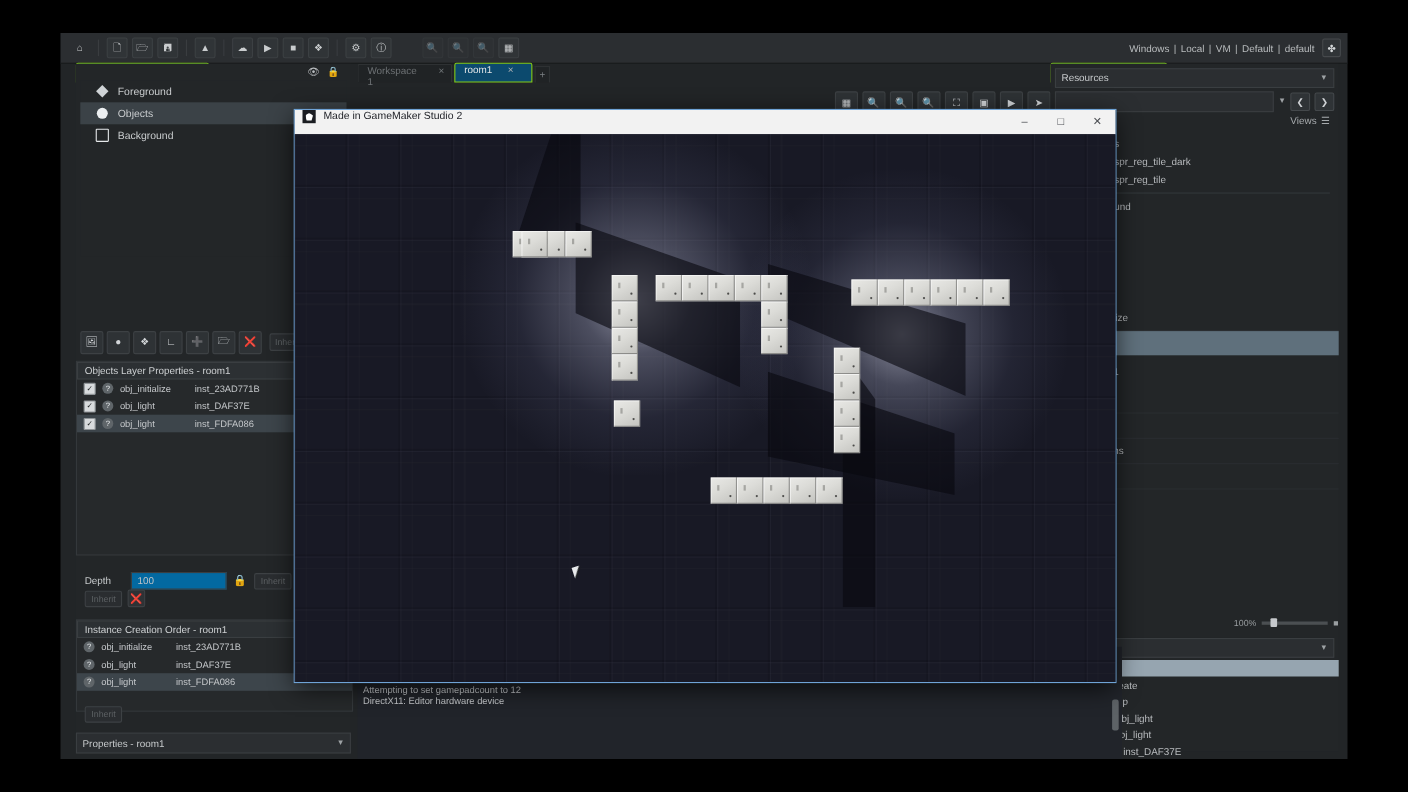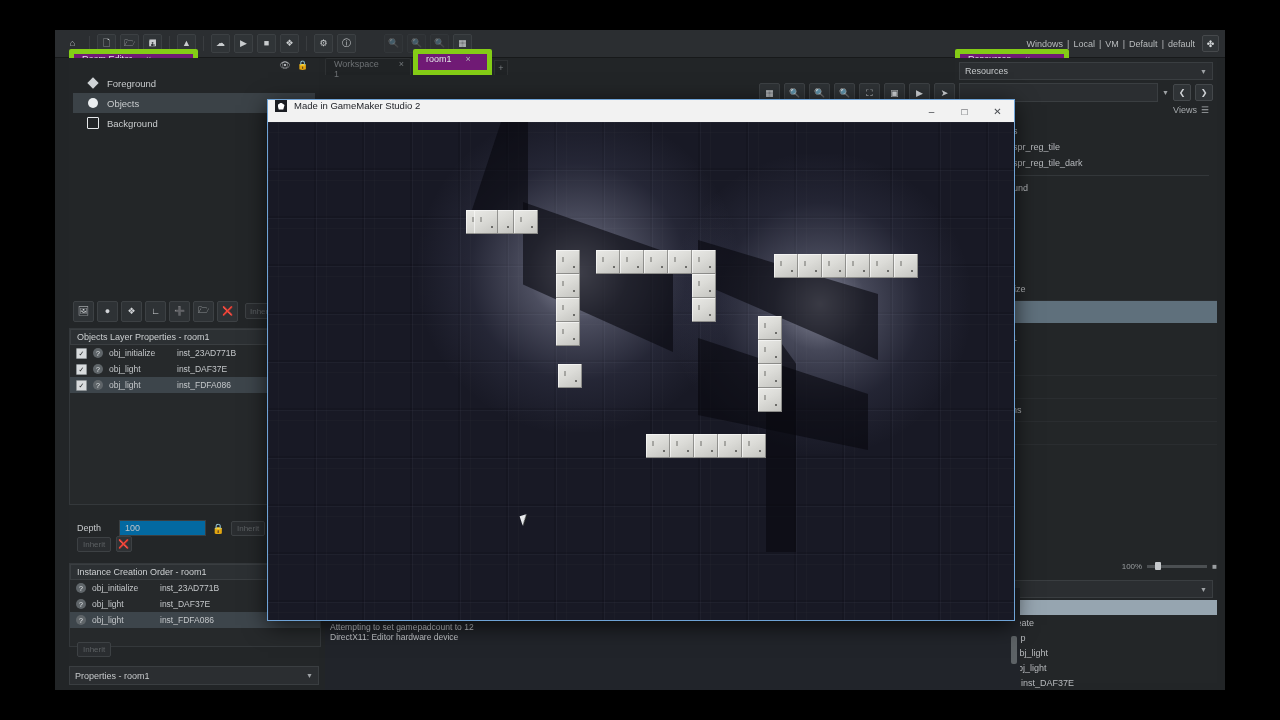--- a/index.html
+++ b/index.html
@@ -21,21 +21,21 @@
   .tb-right{display:flex;align-items:center;gap:0;padding-right:6px;color:#b9bcbe;font-size:9px;}
   .tb-right span{margin:0 2px;}
   .tgt-btn{width:15px;height:15px;border:1px solid #46494c;border-radius:2px;background:#303437;
            display:flex;align-items:center;justify-content:center;color:#d5d8da;font-size:9px;margin-left:5px;}
 
   
   .tabstrip{position:absolute;height:17px;display:flex;align-items:flex-end;}
   .tab{height:16px;display:flex;padding:0 6px 0 8px;font-size:9px;
        background:#202325;color:#6d7174;border:1px solid #2e3133;border-bottom:none;margin-right:2px;
        border-top-left-radius:2px;border-top-right-radius:2px;}
-  .tab.active{background:#701a75;color:#e2e5e7;border:5px solid #84cc16;}
+  .tab.active{background:#0c4a6e;color:#e2e5e7;border:1px solid #84cc16;}
   .tab .x{margin-left:14px;font-size:9px;color:#73787b;}
   .tab.active .x{color:#aeb2b5;}
   .tab-plus{height:14px;min-width:12px;display:flex;align-items:center;justify-content:center;
             font-size:9px;color:#7c8184;background:#202325;border:1px solid #2e3133;border-bottom:none;}
 
   
   .lpanel{position:absolute;left:14px;top:28px;width:250px;height:625px;background:#232628;}
   .combo{margin:4px 4px 0 4px;height:16px;background:#2b2e31;border:1px solid #3a3e41;
          display:flex;align-items:center;justify-content:space-between;padding:0 5px;
          font-size:9px;color:#c6c9cb;}
@@ -356,24 +356,24 @@
       <div class="viewsrow">
         <span>Views</span>
         <span>☰</span>
       </div>
 
       <div class="restree">
         <div class="rtrow">
           <span>s</span>
         </div>
         <div class="rtrow">
+          <span>spr_reg_tile_dark</span>
+        </div>
+        <div class="rtrow">
           <span>spr_reg_tile</span>
-        </div>
-        <div class="rtrow">
-          <span>spr_reg_tile_dark</span>
         </div>
         <div class="rsep"></div>
         <div class="rtrow">
           <span>und</span>
         </div>
       </div>
 
       <div class="rmid">
         <div class="rmrow">
           <span>alize</span>

